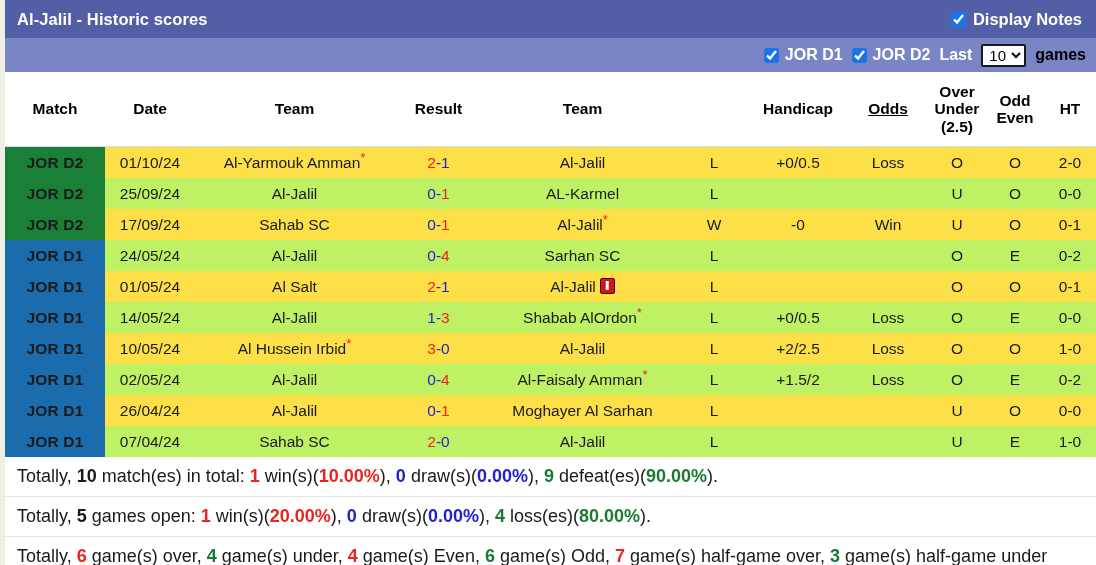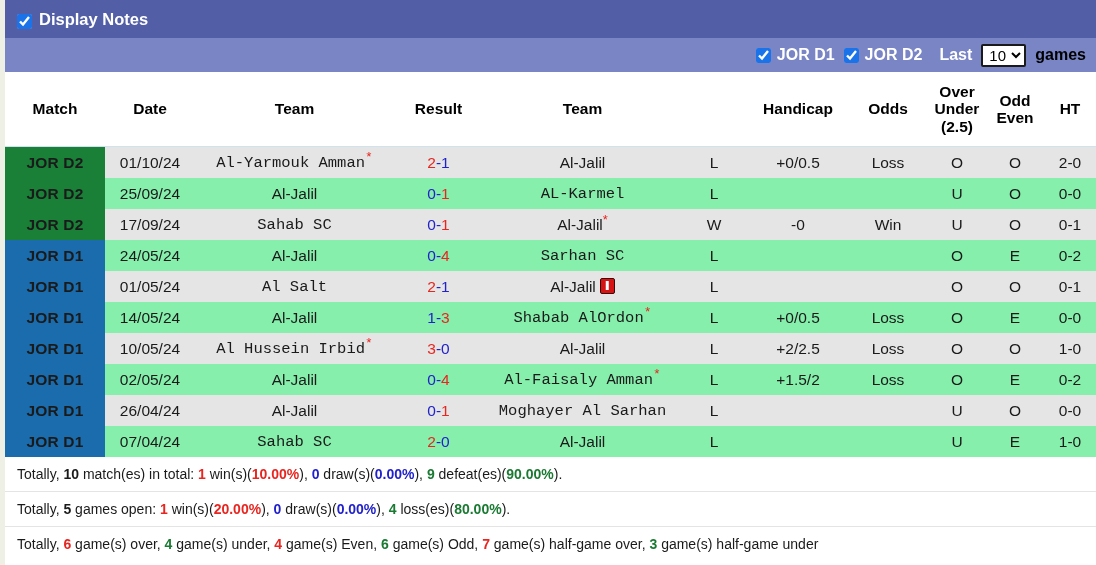--- a/index.html
+++ b/index.html
@@ -40,21 +40,21 @@
     box-sizing: border-box;
   }
   .title-text {
     color: #ffffff;
     font-size: 16.5px;
     font-weight: bold;
     letter-spacing: .1px;
   }
   .notes-wrap {
     display: flex;
-    align-items: flex-end;
+    align-items: center;
     gap: 7px;
   }
   .notes-label {
     color: #ffffff;
     font-size: 16.5px;
     font-weight: bold;
   }
 
   
   .filterbar {
@@ -74,21 +74,20 @@
   }
   .filter-label {
     color: #ffffff;
     font-size: 16px;
     font-weight: bold;
   }
   .last-label {
     color: #ffffff;
     font-size: 16px;
     font-weight: bold;
-    margin-left: 8px;
   }
   .games-label {
     color: #000000;
     font-size: 16px;
     font-weight: bold;
   }
   select.games-select {
     font-family: "Liberation Sans", sans-serif;
     font-size: 15px;
     padding: 0 2px;
@@ -125,47 +124,47 @@
   table.scores td {
     font-size: 15.5px;
     color: #1a1a1a;
     text-align: center;
     height: 31px;
     padding: 0 2px;
     vertical-align: middle;
     white-space: nowrap;
     overflow: hidden;
   }
-  tr.row-odd td { background: #e5e5e5; }
-  tr.row-even td { background: #86efac; }
+  tr.row-odd td { background: #fde047; }
+  tr.row-even td { background: #bef264; }
 
   td.c-match {
     color: #ffffff;
     font-weight: bold;
     font-size: 15.5px;
     letter-spacing: .2px;
   }
   tr td.c-match.lg-d2 { background: #1a8038 !important; }
   tr td.c-match.lg-d1 { background: #1a6cac !important; }
 
   .w-match  { width: 96px; }
   .w-date   { width: 86px; }
   .w-team   { width: 195px; }
   .w-result { width: 85px; }
   .w-wl     { width: 60px; }
   .w-hcap   { width: 100px; }
-  .w-odds   { width: 72px; }
+  .w-odds   { width: 72px; text-decoration: underline; }
   .w-ou25   { width: 58px; }
   .w-oe     { width: 50px; }
   .w-ht     { width: 52px; }
 
   .green  { color: #1a7a32; }
   .red    { color: #e8251f; }
   .blue   { color: #2222cc; }
-  .black  { color: #1a1a1a; font-family: Liberation Mono, monospace; }
+  .black  { color: #1a1a1a; }
 
   .star { color: #e8251f; font-size: 13px; vertical-align: super; line-height: 0; }
 
   .redcard {
     display: inline-block;
     width: 13px;
     height: 14px;
     background: #d61414;
     border: 1.5px solid #3a0b0b;
     border-radius: 2px;
@@ -183,39 +182,40 @@
     height: 9px;
     background: #ffffff;
   }
 
   
   .summaries {
     padding: 0;
     background: #ffffff;
   }
   .summary-line {
-    font-size: 14px;
+    font-size: 18px;
     color: #1a1a1a;
     padding: 9px 16px 9px 12px;
     border-bottom: 1px solid #e4e4e4;
     white-space: nowrap;
   }
   .summary-line:last-child { border-bottom: none; }
   .sv-red   { color: #e8251f; font-weight: bold; }
   .sv-blue  { color: #2222cc; font-weight: bold; }
   .sv-green { color: #1a7a32; font-weight: bold; }
   .sv-dark  { color: #1a1a1a; font-weight: bold; }
 </style>
 </head>
 <body>
 
 <div class="page">
 <div class="panel">
 
   <div class="titlebar">
+    <div class="title-text">Al-Jalil - Historic scores</div>
     <div class="notes-wrap">
       <input type="checkbox" class="cb" id="cb-notes" checked="" style="">
       <label class="notes-label" for="cb-notes">Display Notes</label>
     </div>
   </div>
 
   <div class="filterbar">
     <div class="filter-group">
       <input type="checkbox" class="cb" id="cb-d1" checked="" style="">
       <label class="filter-label" for="cb-d1">JOR D1</label>

